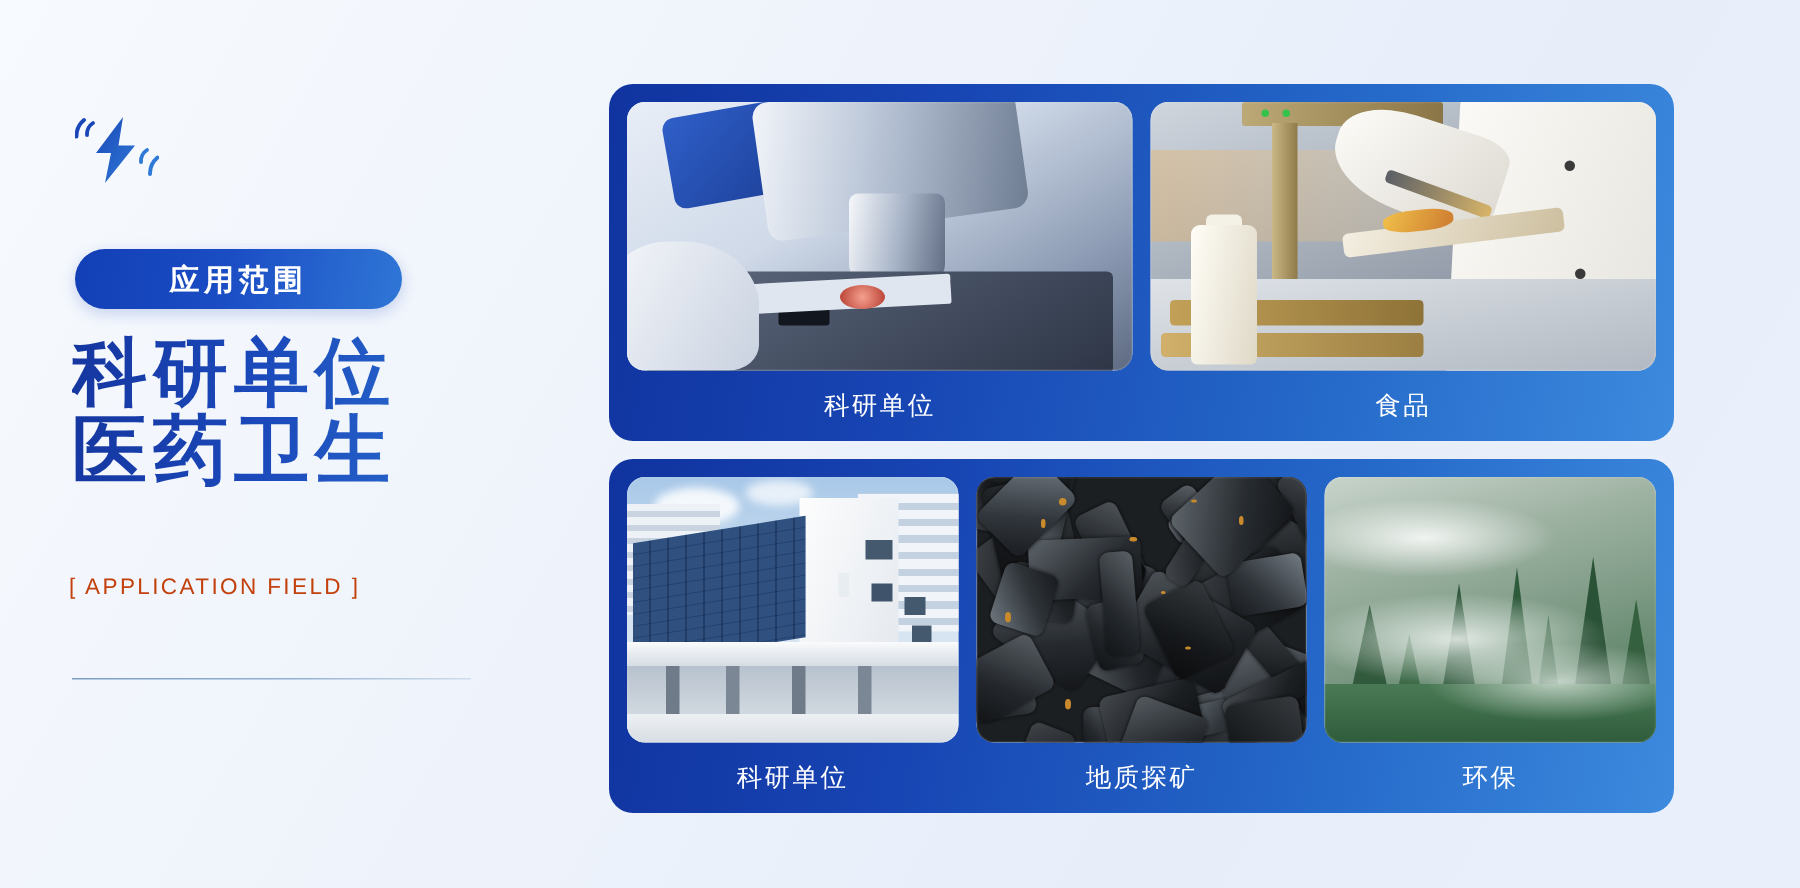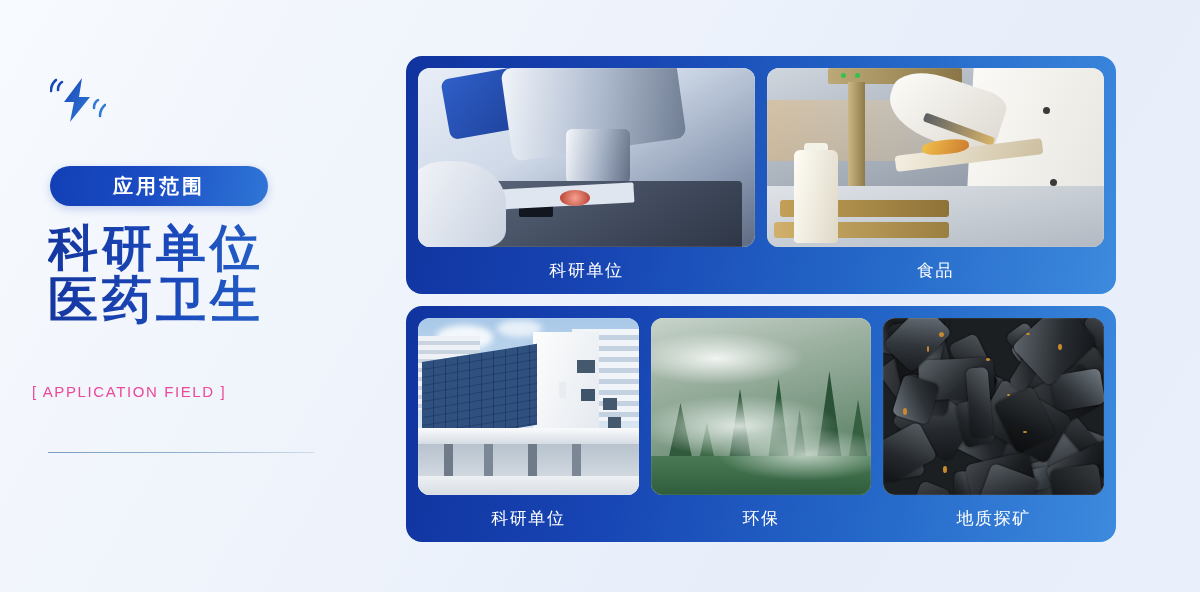--- a/index.html
+++ b/index.html
@@ -25,22 +25,22 @@
   .headline{position:absolute;left:48px;top:222px;width:330px;}
   .headline-line{
     font-size:50px;font-weight:bold;line-height:1.04;letter-spacing:4px;
     font-family:"DejaVu Sans","Liberation Sans",sans-serif;
     background:linear-gradient(100deg,#15369f 0%,#1b49bb 38%,#2f7ad6 100%);
     -webkit-background-clip:text;background-clip:text;color:transparent;
     -webkit-text-fill-color:transparent;
     white-space:nowrap;
   }
   .subtitle{
-    position:absolute;left:32px;top:383px;
-    font-size:15px;letter-spacing:1.6px;color:#ec4899;font-weight:500;
+    position:absolute;left:46px;top:383px;
+    font-size:15px;letter-spacing:1.6px;color:#c2410c;font-weight:500;
     font-family:"Liberation Sans",sans-serif;
   }
   .divider{position:absolute;left:48px;top:452px;width:266px;height:1px;
     background:linear-gradient(90deg,#7d9ec4 0%,#93b0d0 55%,#cfdcec 100%);}
 
   
   .grid-wrap{position:absolute;left:406px;top:56px;width:710px;height:486px;}
   .row-panel{
     border-radius:16px;
     background:linear-gradient(100deg,#10339f 0%,#1745b3 30%,#2569c9 68%,#3d8ade 100%);
@@ -303,40 +303,20 @@
             <div class="under"></div>
           <div class="col1"></div>
             <div class="col2"></div>
             <div class="col3"></div>
             <div class="col4"></div>
           <div class="base"></div>
         </div>
         <div class="thumb-inner-shadow"></div>
       </div>
       <div class="card-label">科研单位</div>
-    </div>
-
-    <div class="card">
-      <div class="thumb">
-        <div class="scene s-forest">
-          <div class="tree t1"></div>
-            <div class="tree t2"></div>
-            <div class="tree t3"></div>
-          <div class="mist1"></div>
-          <div class="tree t4"></div>
-            <div class="tree t5"></div>
-            <div class="tree t6"></div>
-          <div class="tree t7"></div>
-          <div class="mist2"></div>
-            <div class="canopy"></div>
-            <div class="mist3"></div>
-        </div>
-        <div class="thumb-inner-shadow"></div>
-      </div>
-      <div class="card-label">环保</div>
     </div>
 
     <div class="card">
       <div class="thumb">
         <div class="scene s-coal" id="coal-scene">
             <div class="r" style="width: 25.7458%; height: 31.4686%; left: 1.92725%; top: 17.252%; transform: rotate(-36.2149deg); filter: brightness(0.714954);"></div>
             <div class="r" style="width: 20.2648%; height: 31.369%; left: 44.4568%; top: 87.712%; transform: rotate(3.27112deg); filter: brightness(1.36163);"></div>
             <div class="r" style="width: 26.7566%; height: 16.8134%; left: 27.8888%; top: 18.739%; transform: rotate(64.2573deg); filter: brightness(0.911153);"></div>
             <div class="r" style="width: 15.4584%; height: 11.7208%; left: 39.3421%; top: 31.7844%; transform: rotate(22.0578deg); filter: brightness(1.25843);"></div>
             <div class="r" style="width: 20.6026%; height: 27.398%; left: 43.2643%; top: 53.5591%; transform: rotate(21.0285deg); filter: brightness(1.35326);"></div>
@@ -389,14 +369,34 @@
             <div class="sp" style="width: 3.99617px; height: 6.56977px; left: 8.85509%; top: 51.0027%;"></div>
             <div class="sp" style="width: 3.11069px; height: 5.31779px; left: 79.3263%; top: 14.8658%;"></div>
             <div class="sp" style="width: 3.8003px; height: 2.39432px; left: 64.8395%; top: 8.35964%;"></div>
             <div class="sp" style="width: 4.94213px; height: 5.03194px; left: 25.0719%; top: 7.97187%;"></div>
           </div>
         <div class="thumb-inner-shadow"></div>
       </div>
       <div class="card-label">地质探矿</div>
     </div>
 
+    <div class="card">
+      <div class="thumb">
+        <div class="scene s-forest">
+          <div class="tree t1"></div>
+            <div class="tree t2"></div>
+            <div class="tree t3"></div>
+          <div class="mist1"></div>
+          <div class="tree t4"></div>
+            <div class="tree t5"></div>
+            <div class="tree t6"></div>
+          <div class="tree t7"></div>
+          <div class="mist2"></div>
+            <div class="canopy"></div>
+            <div class="mist3"></div>
+        </div>
+        <div class="thumb-inner-shadow"></div>
+      </div>
+      <div class="card-label">环保</div>
+    </div>
+
   </div>
 </div>
 
 </body></html>

